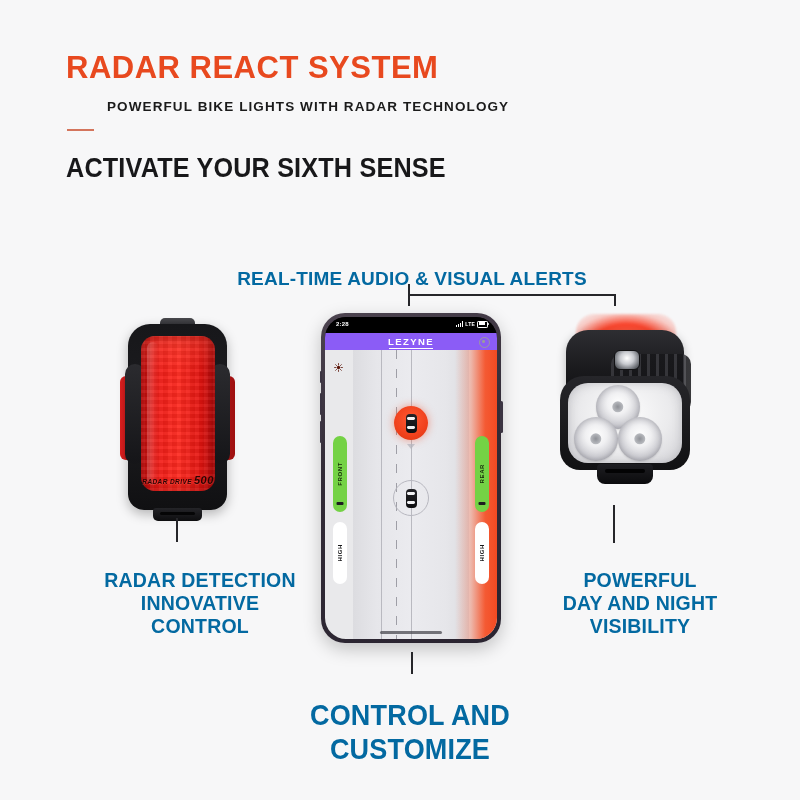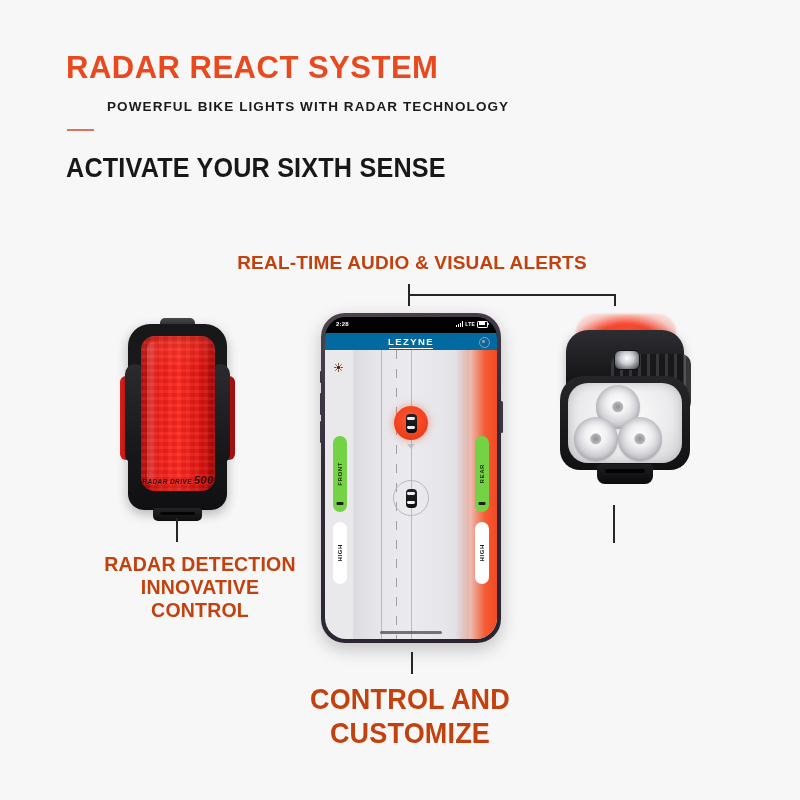--- a/index.html
+++ b/index.html
@@ -32,21 +32,21 @@
   }
   .headline{
     position:absolute;left:66px;top:152px;
     font-size:28px;font-weight:bold;letter-spacing:0.2px;
     color:#18181a;
     transform:scaleX(0.90);transform-origin:left top;
   }
 
   
   .callout{
-    position:absolute;text-align:center;color:#c2410c;font-weight:bold;
+    position:absolute;text-align:center;color:#0369a1;font-weight:bold;margin-top:16px;
   }
   .callout-top{
     left:222px;top:252px;width:380px;
     font-size:19px;letter-spacing:0.2px;
   }
   .callout-bottom{
     left:250px;top:682px;width:320px;
     font-size:30px;letter-spacing:0.2px;
   }
   .callout-bottom span{display:inline-block;transform:scaleX(0.90);}
@@ -219,21 +219,21 @@
   .lte{font-size:5px;letter-spacing:0.2px;}
   .batt{width:9px;height:5px;border:0.8px solid #fff;border-radius:1.2px;position:relative;}
   .batt:before{content:"";position:absolute;left:0.6px;top:0.6px;width:6.4px;height:2.6px;background:#fff;}
   .batt:after{content:"";position:absolute;right:-2px;top:1.4px;width:1px;height:2px;background:#fff;border-radius:0 1px 1px 0;}
   .notch{
     position:absolute;left:50%;top:0;transform:translateX(-50%);
     width:62px;height:14px;background:#000;border-radius:0 0 10px 10px;
   }
   .app-head{
     position:absolute;left:0;top:16px;width:100%;height:17px;
-    background:#0369a1;
+    background:#8b5cf6;
   }
   .logo{
     position:absolute;left:50%;top:3px;transform:translateX(-50%);
     color:#fff;font-size:9.5px;font-weight:bold;letter-spacing:1.4px;
     font-family:"Liberation Sans", sans-serif;
   }
   .logo-bar{
     position:absolute;left:50%;top:14.5px;transform:translateX(-50%);
     width:44px;height:1px;background:#fff;
   }
@@ -376,20 +376,25 @@
     <div class="fl-face">
       <div class="fl-inner">
         <div class="fl-led top"></div>
         <div class="fl-led bl"></div>
         <div class="fl-led br"></div>
       </div>
     </div>
     <div class="fl-mount"></div>
   </div>
   <div class="ln lead-right"></div>
+  <div class="callout callout-right">
+    <div>POWERFUL</div>
+    <div>DAY AND NIGHT</div>
+    <div>VISIBILITY</div>
+  </div>
 
   <div class="phone">
     <div class="side-btn a"></div>
     <div class="side-btn b"></div>
     <div class="side-btn c"></div>
     <div class="side-btn d"></div>
 
     <div class="phone-screen">
 
       <div class="status-bar">

